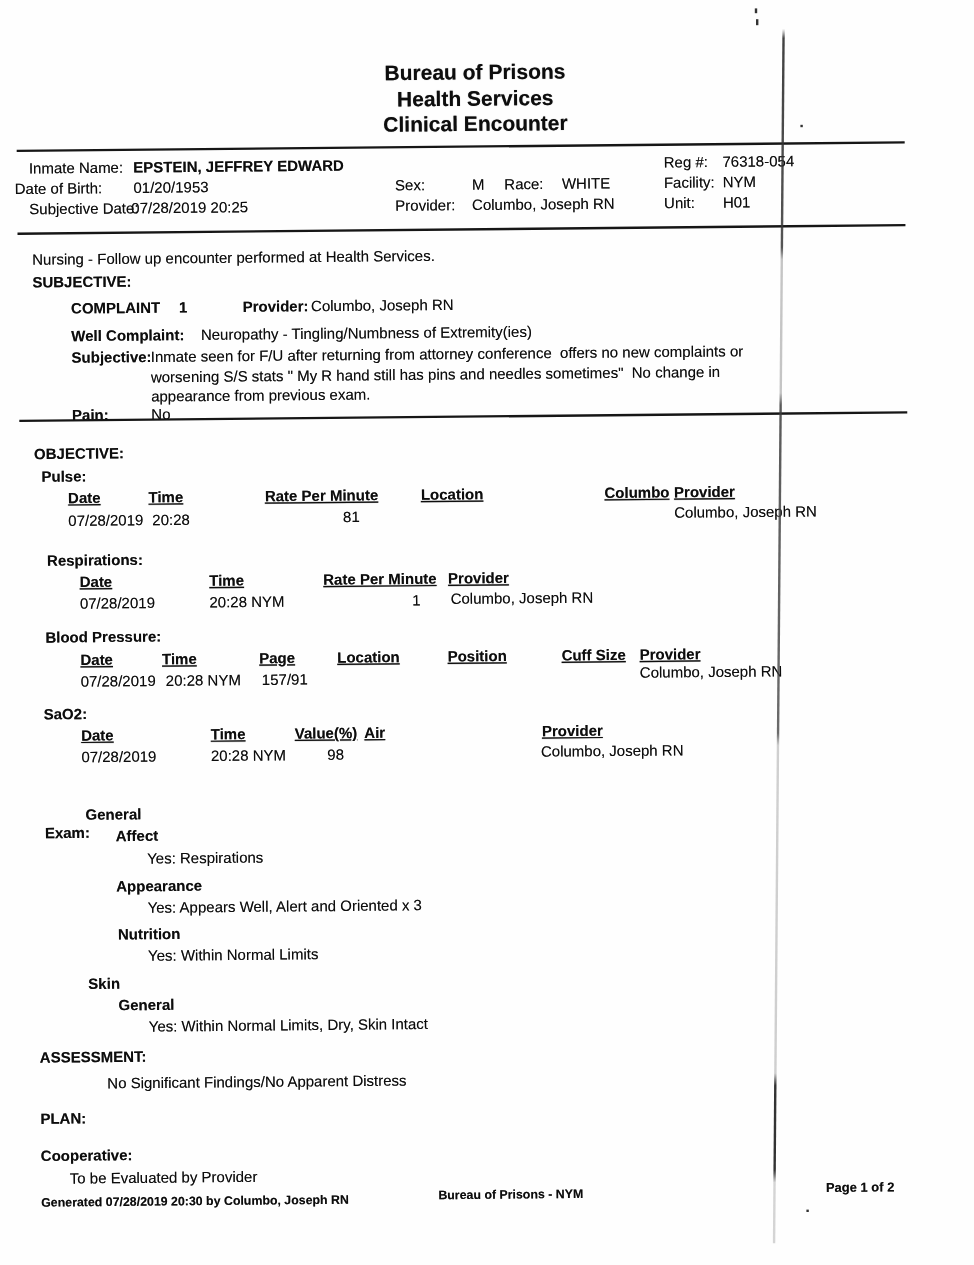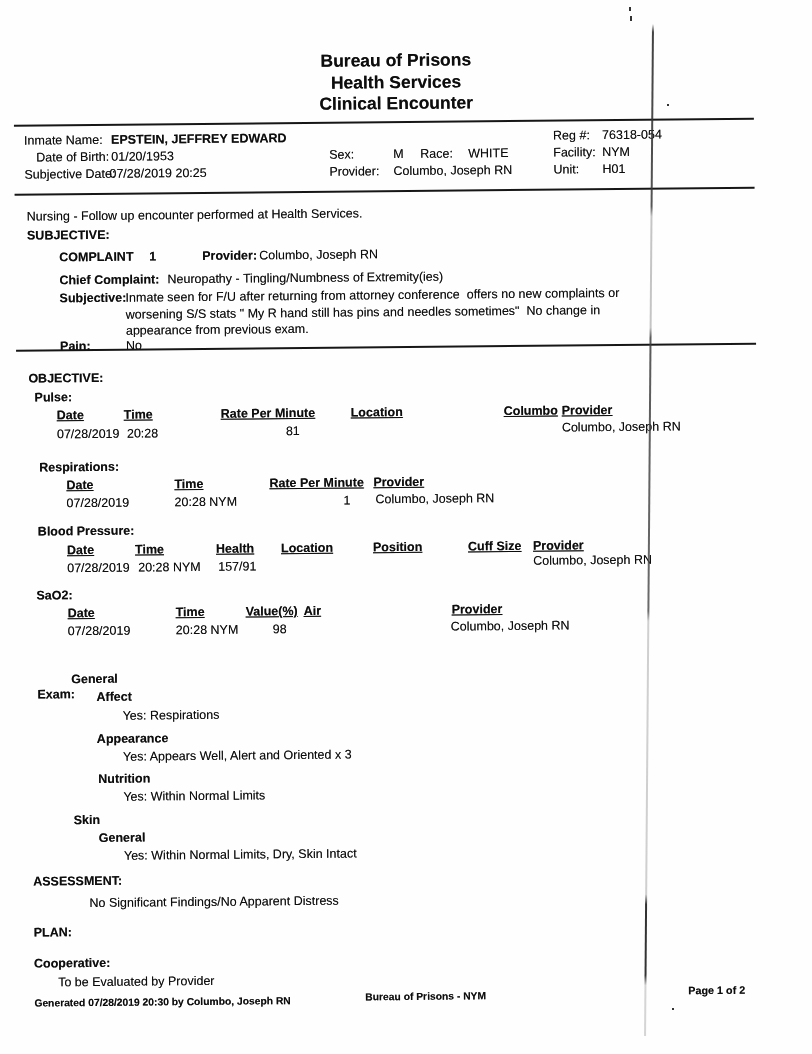--- a/index.html
+++ b/index.html
@@ -57,21 +57,21 @@
       <div class="tl">Bureau of Prisons</div>
       <div class="tl">Health Services</div>
       <div class="tl">Clinical Encounter</div>
     </div>
 
     <div class="rule rule-top"></div>
     <div class="rule rule-mid"></div>
 
     <div class="ln" style="left:28px;top:130px">Inmate Name:</div>
     <div class="ln b" style="left:115px;top:130px">EPSTEIN, JEFFREY EDWARD</div>
-    <div class="ln" style="left:40px;top:147px">Date of Birth:</div>
+    <div class="ln" style="left:16px;top:147px">Date of Birth:</div>
     <div class="ln" style="left:115px;top:147px">01/20/1953</div>
     <div class="ln" style="left:28px;top:164px">Subjective Date:</div>
     <div class="ln" style="left:113px;top:164px">07/28/2019 20:25</div>
 
     <div class="ln" style="left:333px;top:147px">Sex:</div>
     <div class="ln" style="left:397px;top:147px">M</div>
     <div class="ln" style="left:424px;top:147px">Race:</div>
     <div class="ln" style="left:472px;top:147px">WHITE</div>
     <div class="ln" style="left:333px;top:164px">Provider:</div>
     <div class="ln" style="left:397px;top:164px">Columbo, Joseph RN</div>
@@ -84,21 +84,21 @@
     <div class="ln" style="left:606px;top:164px">H01</div>
 
     <div class="ln" style="left:30px;top:206px">Nursing - Follow up encounter performed at Health Services.</div>
 
     <div class="ln b" style="left:30px;top:225px">SUBJECTIVE:</div>
     <div class="ln b" style="left:62px;top:247px">COMPLAINT</div>
     <div class="ln b" style="left:152px;top:247px">1</div>
     <div class="ln b" style="left:205px;top:247px">Provider:</div>
     <div class="ln" style="left:262px;top:247px">Columbo, Joseph RN</div>
 
-    <div class="ln b" style="left:62px;top:270px">Chief Complaint:</div>
+    <div class="ln b" style="left:62px;top:270px">Well Complaint:</div>
     <div class="ln" style="left:170px;top:270px">Neuropathy - Tingling/Numbness of Extremity(ies)</div>
 
     <div class="ln b" style="left:62px;top:288px">Subjective:</div>
     <div class="ln" style="left:128px;top:288px">Inmate seen for F/U after returning from attorney conference  offers no new complaints or</div>
     <div class="ln" style="left:128px;top:305px">worsening S/S stats " My R hand still has pins and needles sometimes"  No change in</div>
     <div class="ln" style="left:128px;top:321px">appearance from previous exam.</div>
 
     <div class="ln b" style="left:62px;top:336px">Pain:</div>
     <div class="ln" style="left:128px;top:336px">No</div>
 
@@ -124,21 +124,21 @@
     <div class="ln b u" style="left:270px;top:475px">Rate Per Minute</div>
     <div class="ln b u" style="left:374px;top:475px">Provider</div>
     <div class="ln" style="left:67px;top:493px">07/28/2019</div>
     <div class="ln" style="left:175px;top:493px">20:28 NYM</div>
     <div class="ln" style="left:344px;top:493px">1</div>
     <div class="ln" style="left:376px;top:492px">Columbo, Joseph RN</div>
 
     <div class="ln b" style="left:38px;top:521px">Blood Pressure:</div>
     <div class="ln b u" style="left:67px;top:540px">Date</div>
     <div class="ln b u" style="left:135px;top:540px">Time</div>
-    <div class="ln b u" style="left:216px;top:540px">Health</div>
+    <div class="ln b u" style="left:216px;top:540px">Page</div>
     <div class="ln b u" style="left:281px;top:540px">Location</div>
     <div class="ln b u" style="left:373px;top:540px">Position</div>
     <div class="ln b u" style="left:468px;top:540px">Cuff Size</div>
     <div class="ln b u" style="left:533px;top:540px">Provider</div>
     <div class="ln" style="left:67px;top:558px">07/28/2019</div>
     <div class="ln" style="left:138px;top:558px">20:28 NYM</div>
     <div class="ln" style="left:218px;top:558px">157/91</div>
     <div class="ln" style="left:533px;top:555px">Columbo, Joseph RN</div>
 
     <div class="ln b" style="left:36px;top:585px">SaO2:</div>

